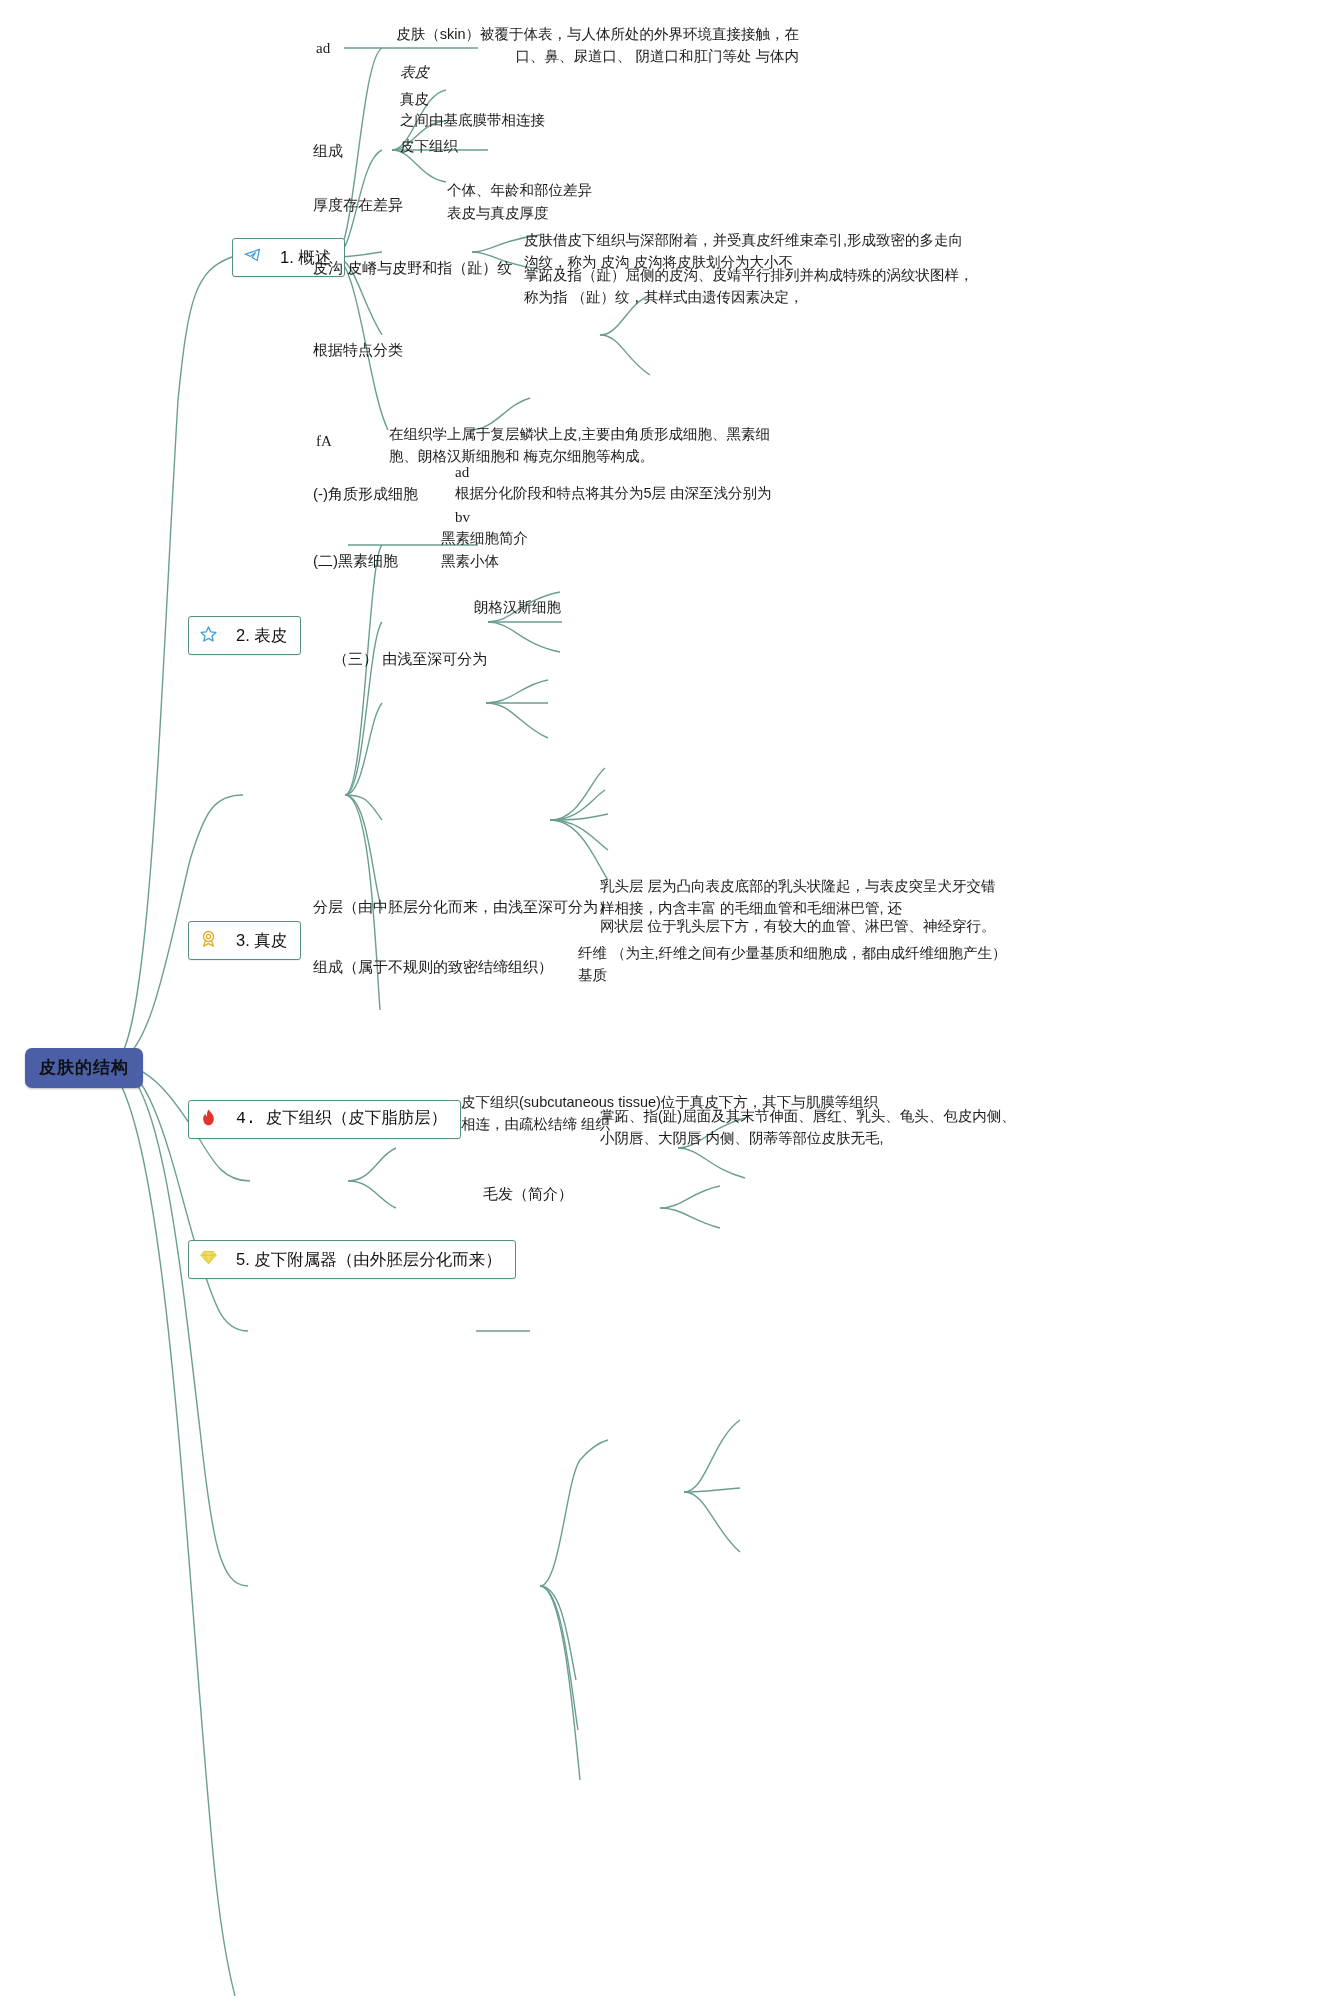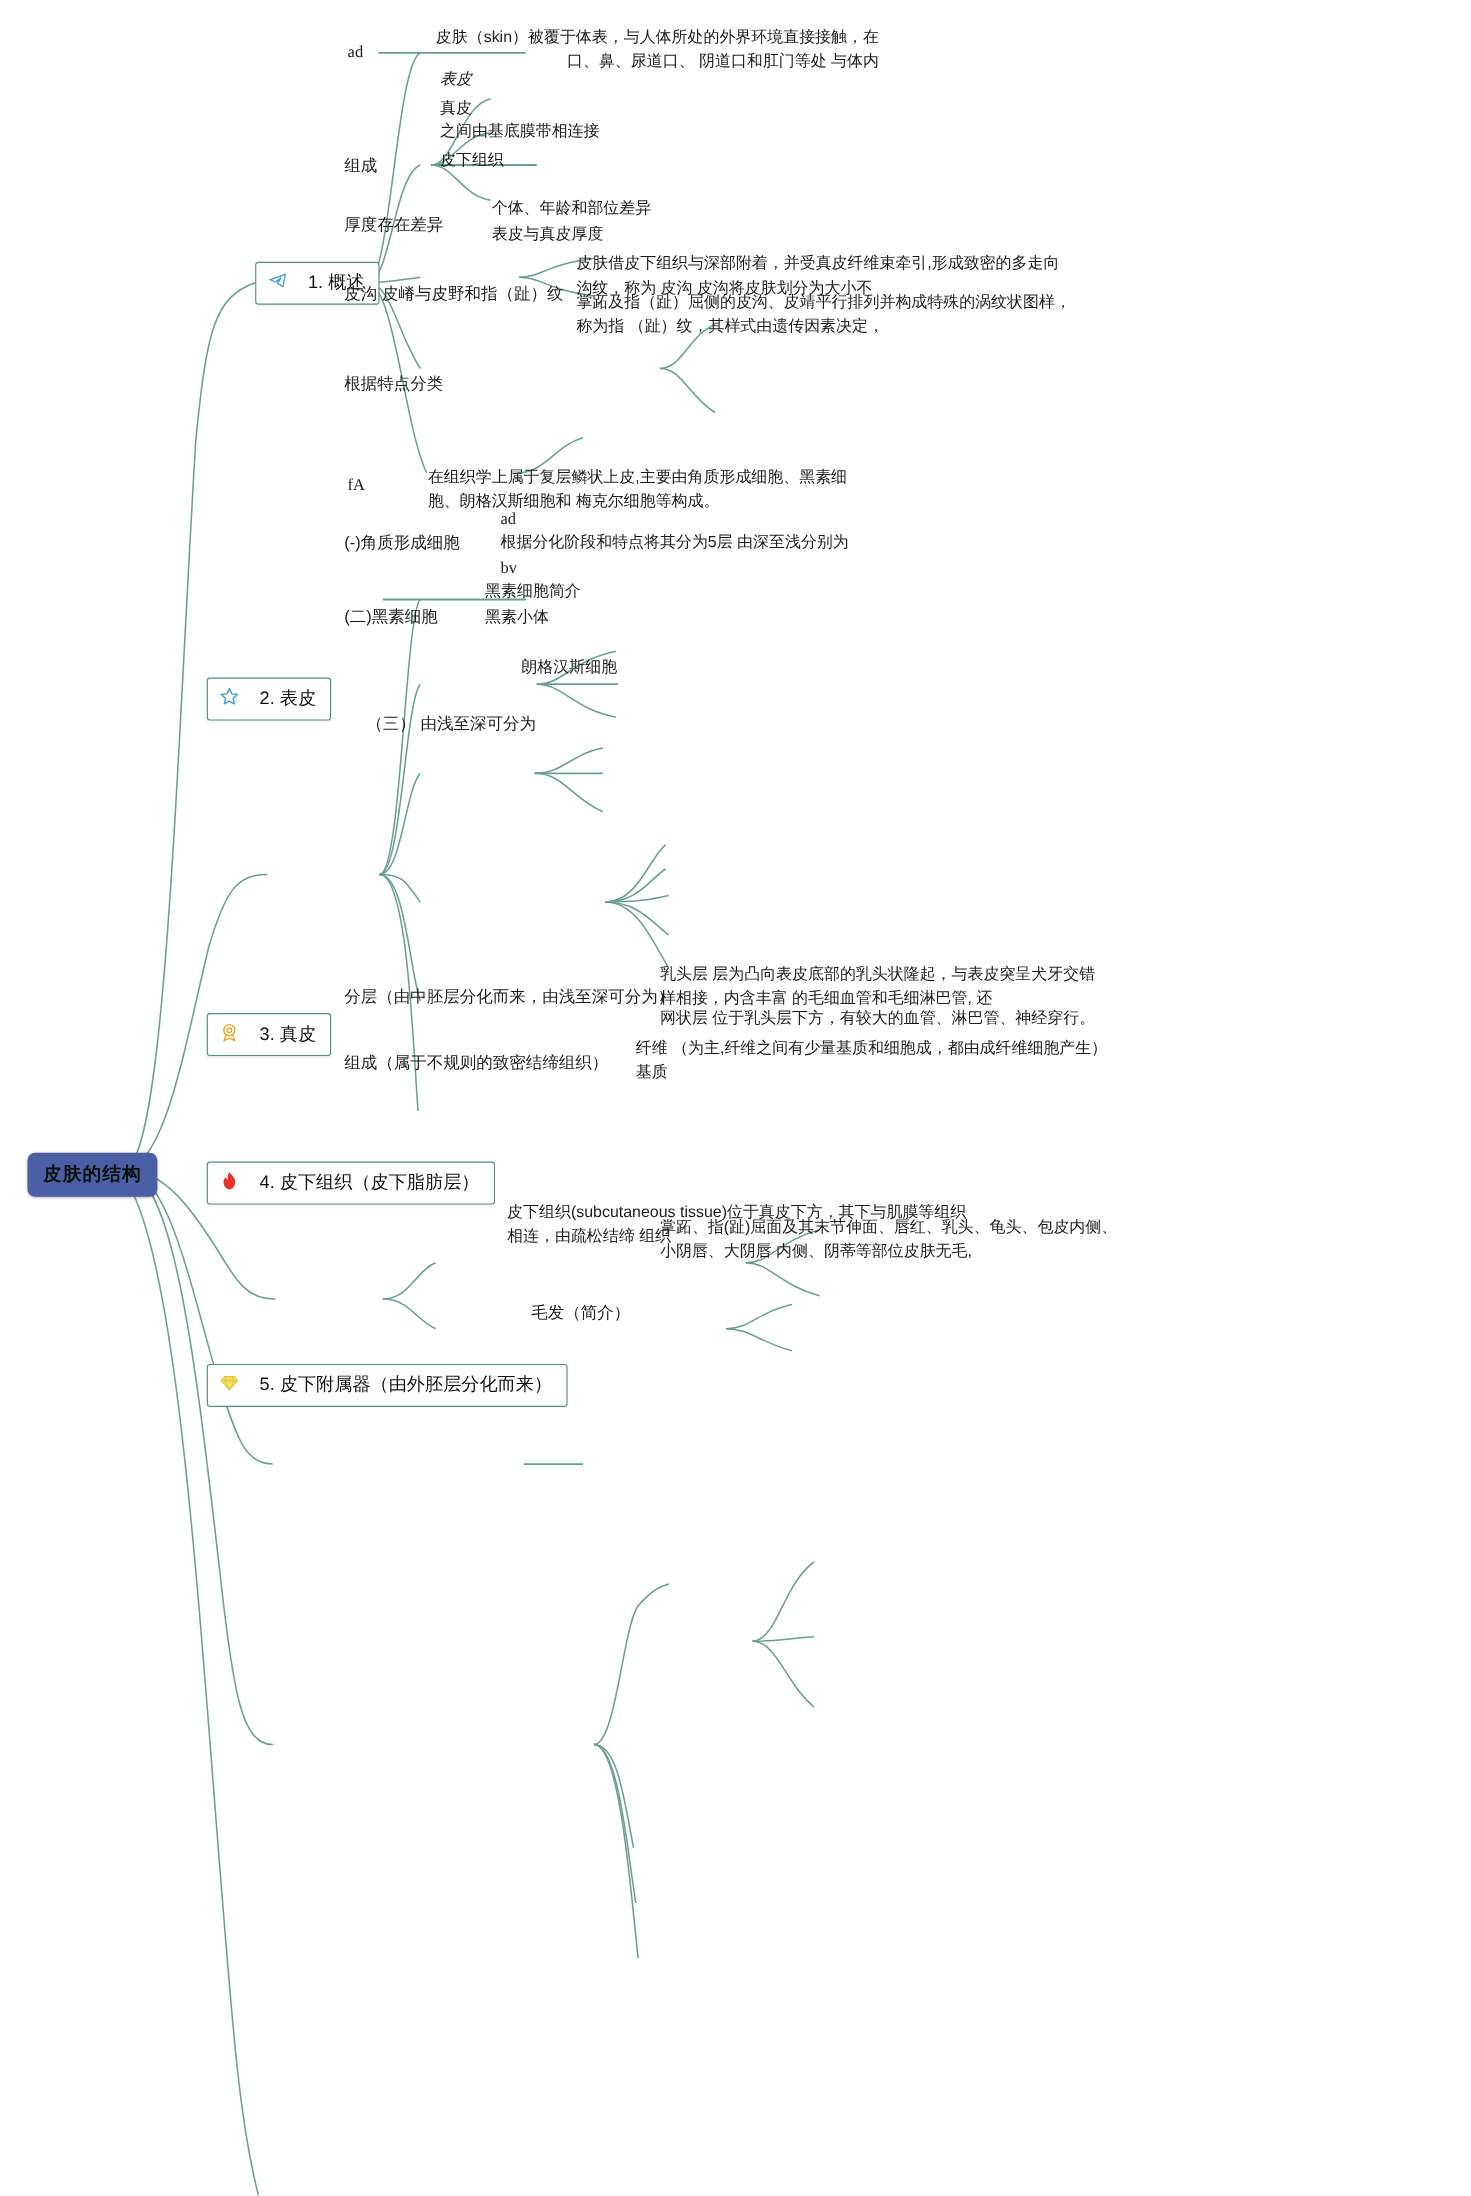--- a/index.html
+++ b/index.html
@@ -238,21 +238,21 @@
 
   <div class="node l2" style="left:313px; top:896px;">分层（由中胚层分化而来，由浅至深可分为）</div>
   <div class="node l3 wrap" style="left:600px; top:876px; width:400px;">乳头层 层为凸向表皮底部的乳头状隆起，与表皮突呈犬牙交错样相接，内含丰富
 的毛细血管和毛细淋巴管, 还</div>
   <div class="node l3" style="left:600px; top:916px;">网状层 位于乳头层下方，有较大的血管、淋巴管、神经穿行。</div>
 
   <div class="node l2" style="left:313px; top:956px;">组成（属于不规则的致密结缔组织）</div>
   <div class="node l3" style="left:578px; top:943px;">纤维 （为主,纤维之间有少量基质和细胞成，都由成纤维细胞产生）</div>
   <div class="node l3" style="left:578px; top:965px;">基质</div>
 
-  <div class="node l1" style="left:188px; top:1056px;">
+  <div class="node l1" style="left:188px; top:1100px;font-family:Liberation Mono, monospace;">
     <span class="ic">
       <svg width="15" height="17" viewBox="0 0 15 17" fill="#e0352b">
         <path d="M7.5 0.5 C 9.2 3.6, 12.8 5, 12.8 9.4 C 12.8 13.3, 10.4 16.3, 7.5 16.3 C 4.6 16.3, 2.2 13.3, 2.2 9.4 C 2.2 7.2, 3.3 6.2, 4.3 5.1 C 4.7 6.4, 5.4 7.2, 6.1 7.6 C 5.6 4.8, 6.3 2.3, 7.5 0.5 Z"></path>
       </svg>
     </span>
     <span>4. 皮下组织（皮下脂肪层）</span>
   </div>
   <div class="node l3 wrap" style="left:424px; top:1092px; width:430px;margin-left:37px;">皮下组织(subcutaneous tissue)位于真皮下方，其下与肌膜等组织相连，由疏松结缔
 组织</div>
 

